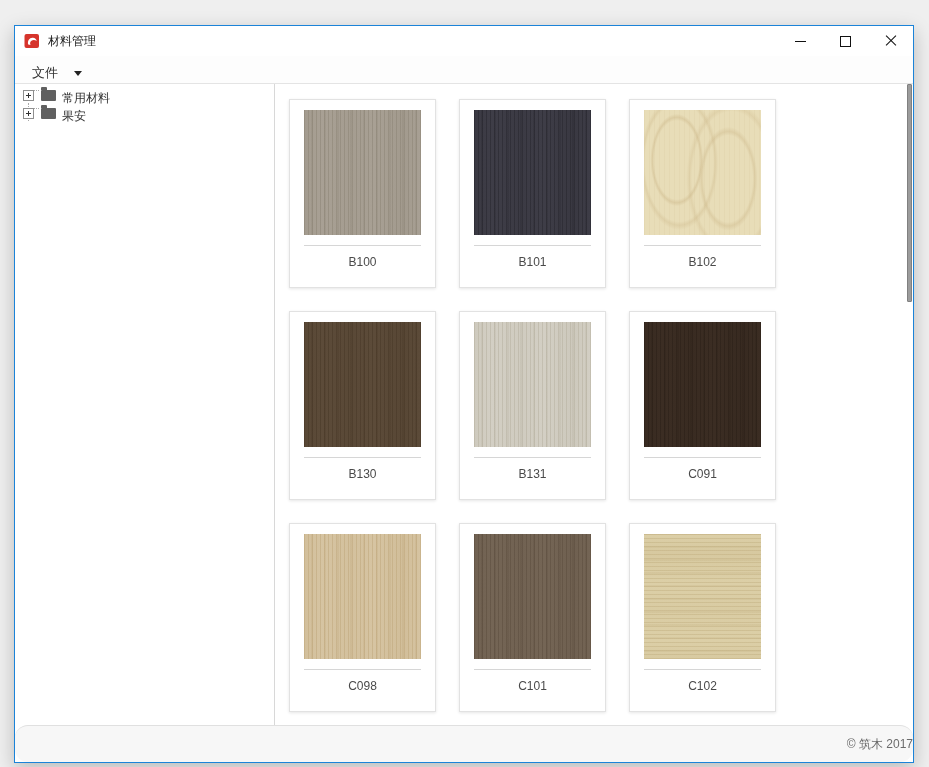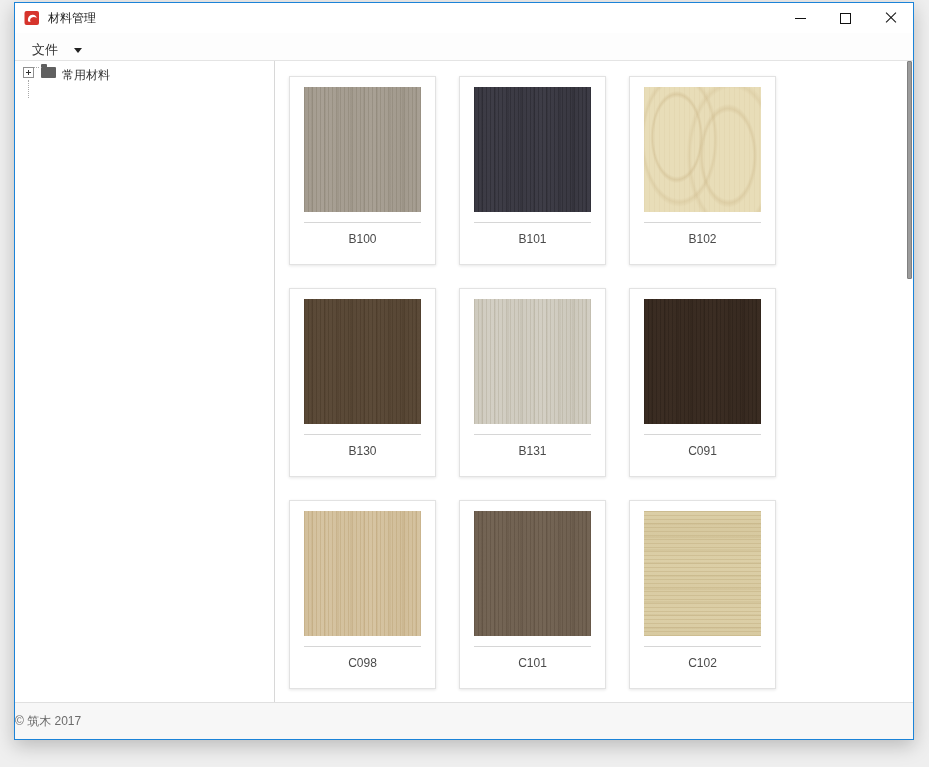--- a/index.html
+++ b/index.html
@@ -7,21 +7,21 @@
     --accent:#2285d0;
     --muted:#7db7e3;
     --brand-red:#d6342c;
   }
   html,body{margin:0;padding:0;}
   .stage{
     position:relative;width:929px;height:767px;background:#efefef;
     font-family:"Liberation Sans",sans-serif;overflow:hidden;
   }
   .window{
-    position:absolute;left:14px;top:2px;width:900px;height:738px;
+    position:absolute;left:14px;top:25px;width:900px;height:738px;
     background:#fff;border:1px solid var(--window-border);
     box-shadow:0 6px 18px rgba(0,0,0,0.22);
     display:flex;flex-direction:column;box-sizing:border-box;
   }
   
   .titlebar{flex:0 0 30px;display:flex;align-items:center;background:#fff;}
   .app-icon{margin-left:9px;width:16px;height:16px;flex:0 0 16px;}
   .title{margin-left:8px;font-size:12px;color:#1a1a1a;}
   .win-btns{margin-left:auto;display:flex;height:100%;}
   .win-btn{width:45px;height:100%;display:flex;align-items:center;justify-content:center;background:#fff;border:0;padding:0;}
@@ -63,21 +63,21 @@
   .pg-btn{width:24px;height:24px;display:flex;align-items:center;justify-content:center;gap:1px;background:none;border:0;padding:0;}
   .pg-btn.muted{color:var(--muted);}
   .pg-btn.active{color:var(--accent);}
   .tri-l{width:0;height:0;border-top:5px solid transparent;border-bottom:5px solid transparent;border-right:8px solid currentColor;}
   .tri-r{width:0;height:0;border-top:5px solid transparent;border-bottom:5px solid transparent;border-left:8px solid currentColor;}
   .pg-bar{width:2px;height:10px;background:currentColor;}
   .pg-sep{width:1px;height:16px;background:#d9d9d9;margin:0 8px;}
   .pg-label{margin:0 2px;white-space:nowrap;}
   .pg-input{width:28px;height:18px;border:1px solid #9e9e9e;font-size:12px;padding:0 3px;margin:0 4px;font-family:inherit;box-sizing:content-box;}
   
-  .footer{flex:0 0 36px;background:#f7f7f7;border-top:1px solid #e0e0e0;display:flex;align-items:center;justify-content:flex-start;font-size:12px;color:#6b6b6b;}
+  .footer{flex:0 0 36px;background:#f7f7f7;border-top:1px solid #e0e0e0;display:flex;align-items:center;justify-content:flex-end;font-size:12px;color:#6b6b6b;border-radius:13px;}
 </style>
 </head>
 <body>
 
 <div class="stage">
   <div class="window">
 
     <div class="titlebar">
       <span class="app-icon">
         <svg viewBox="0 0 16 16" width="16" height="16">
@@ -110,20 +110,26 @@
 
       <div class="sidebar">
         <div class="tree" id="tree">
   <div class="tree-item">
     <span class="expander"></span>
     <span class="connector"></span>
     <span class="folder"></span>
     <span class="tree-label">常用材料</span>
   </div>
 
+  <div class="tree-item">
+    <span class="expander"></span>
+    <span class="connector"></span>
+    <span class="folder"></span>
+    <span class="tree-label">果安</span>
+  </div>
 </div>
       </div>
 
       <div class="content">
         <div class="viewport">
           <div class="grid" id="grid">
   <div class="card">
     <div class="swatch" style="background-color: rgb(168, 160, 148); background-image: repeating-linear-gradient(90deg, rgba(135, 127, 112, 0.45) 0px, rgba(135, 127, 112, 0.45) 1px, transparent 1px, transparent 4px), repeating-linear-gradient(90deg, transparent 0px, transparent 7px, rgba(135, 127, 112, 0.22) 7px, rgba(135, 127, 112, 0.22) 9px, transparent 9px, transparent 13px), linear-gradient(90deg, rgba(135, 127, 112, 0.15) 0%, transparent 15%, rgba(135, 127, 112, 0.1) 40%, transparent 60%, rgba(135, 127, 112, 0.18) 85%, transparent 100%);"></div>
     <div class="card-divider"></div>
     <div class="card-label">B100</div>

